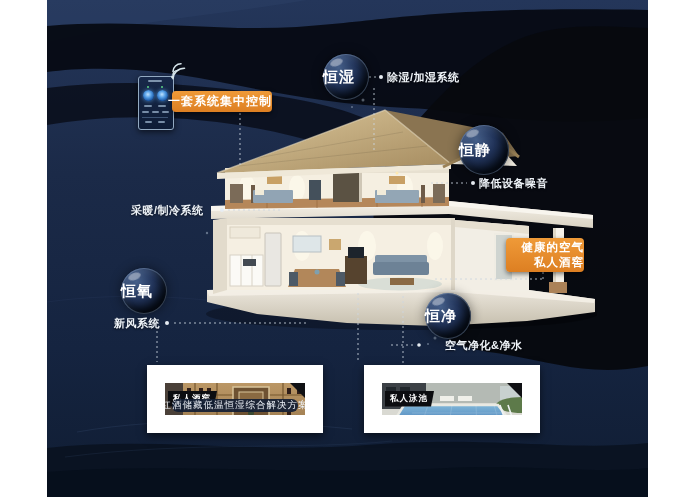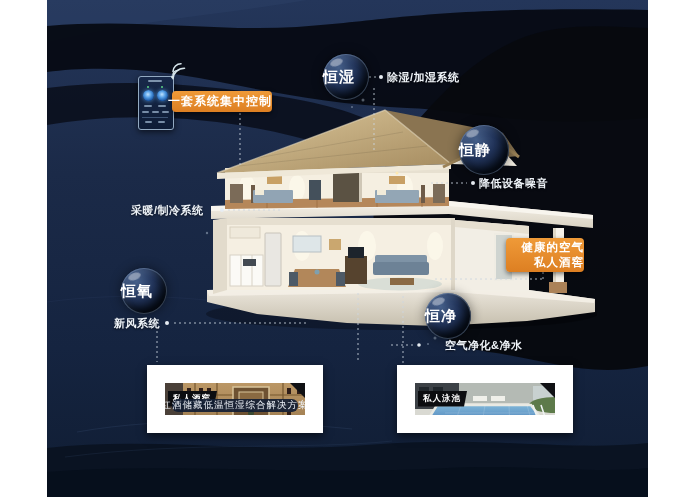--- a/index.html
+++ b/index.html
@@ -304,21 +304,21 @@
           <rect x="44" y="50" width="10" height="18" fill="#2c2824"></rect>
           <rect x="118" y="50" width="10" height="18" fill="#2c2824"></rect>
           <rect x="0" y="62" width="170" height="9" fill="#55422c"></rect>
         </svg>
         <div class="fold"></div>
         <div class="tag">私人酒窖</div>
         <div class="caption">红酒储藏低温恒湿综合解决方案</div>
       </div>
     </div>
 
-    <div class="photo" style="left:350px;top:365px">
+    <div class="photo" style="left:317px;top:365px">
       <div class="scene">
         <svg width="170" height="71" viewBox="0 0 170 71">
           <defs>
             <linearGradient id="poolG" x1="0" y1="0" x2="0" y2="1">
               <stop offset="0" stop-color="#7fb6d8"></stop>
                 <stop offset="0.5" stop-color="#3d6fae"></stop>
                 <stop offset="1" stop-color="#2b5a96"></stop>
             </linearGradient>
           </defs>
           <rect width="170" height="71" fill="#d9d9d2"></rect>

